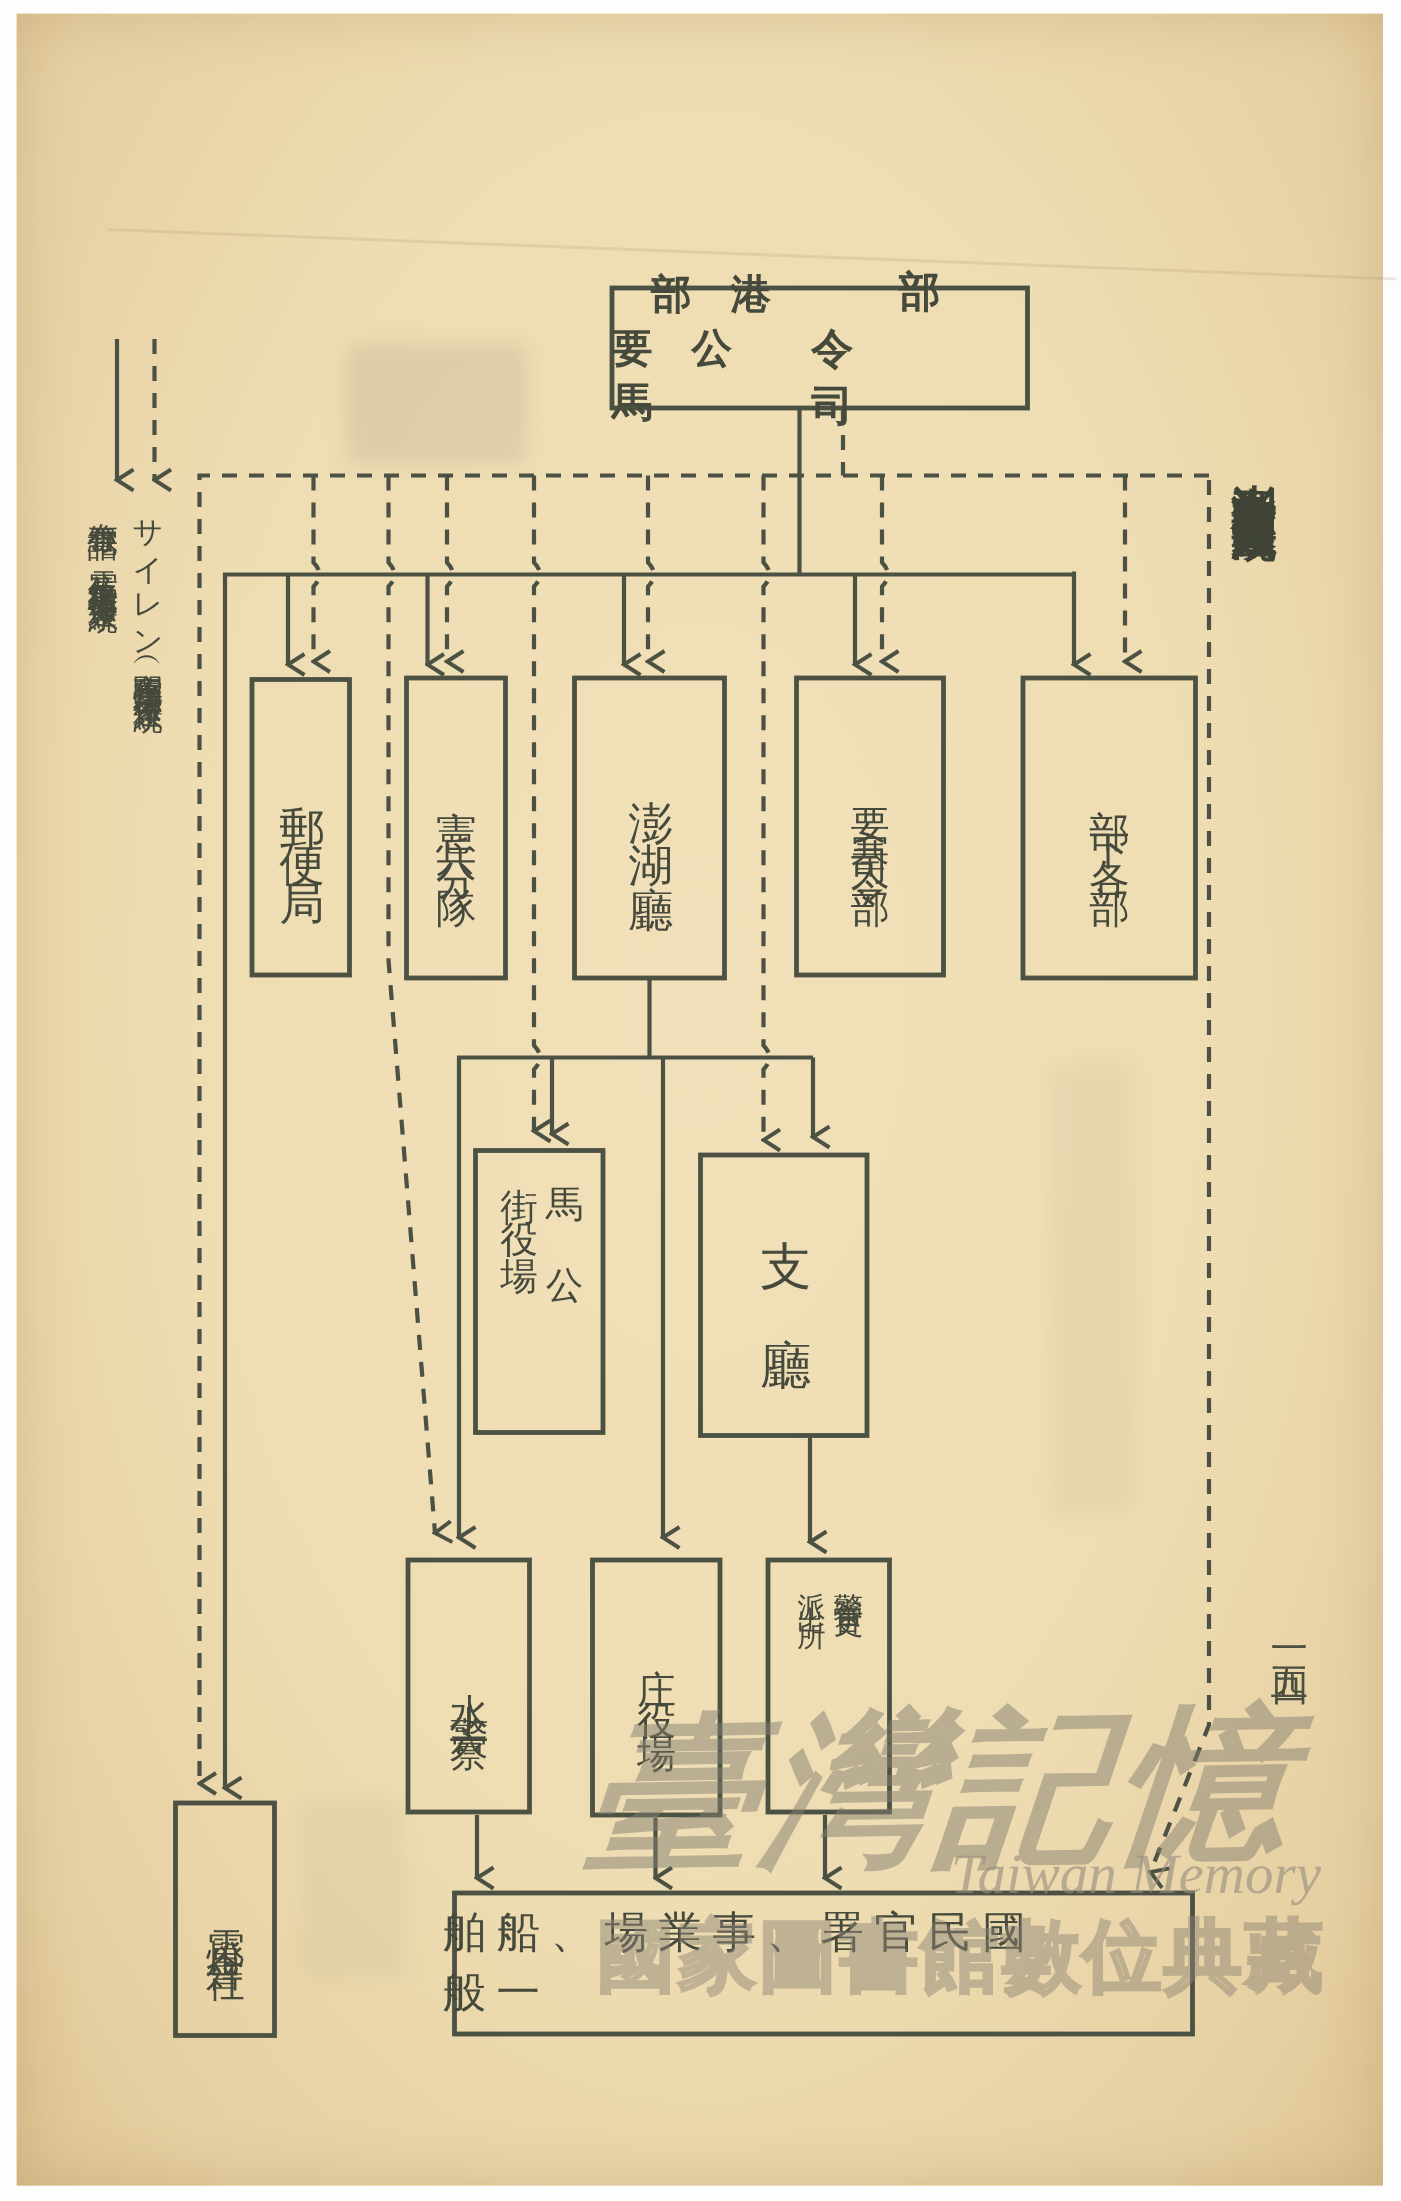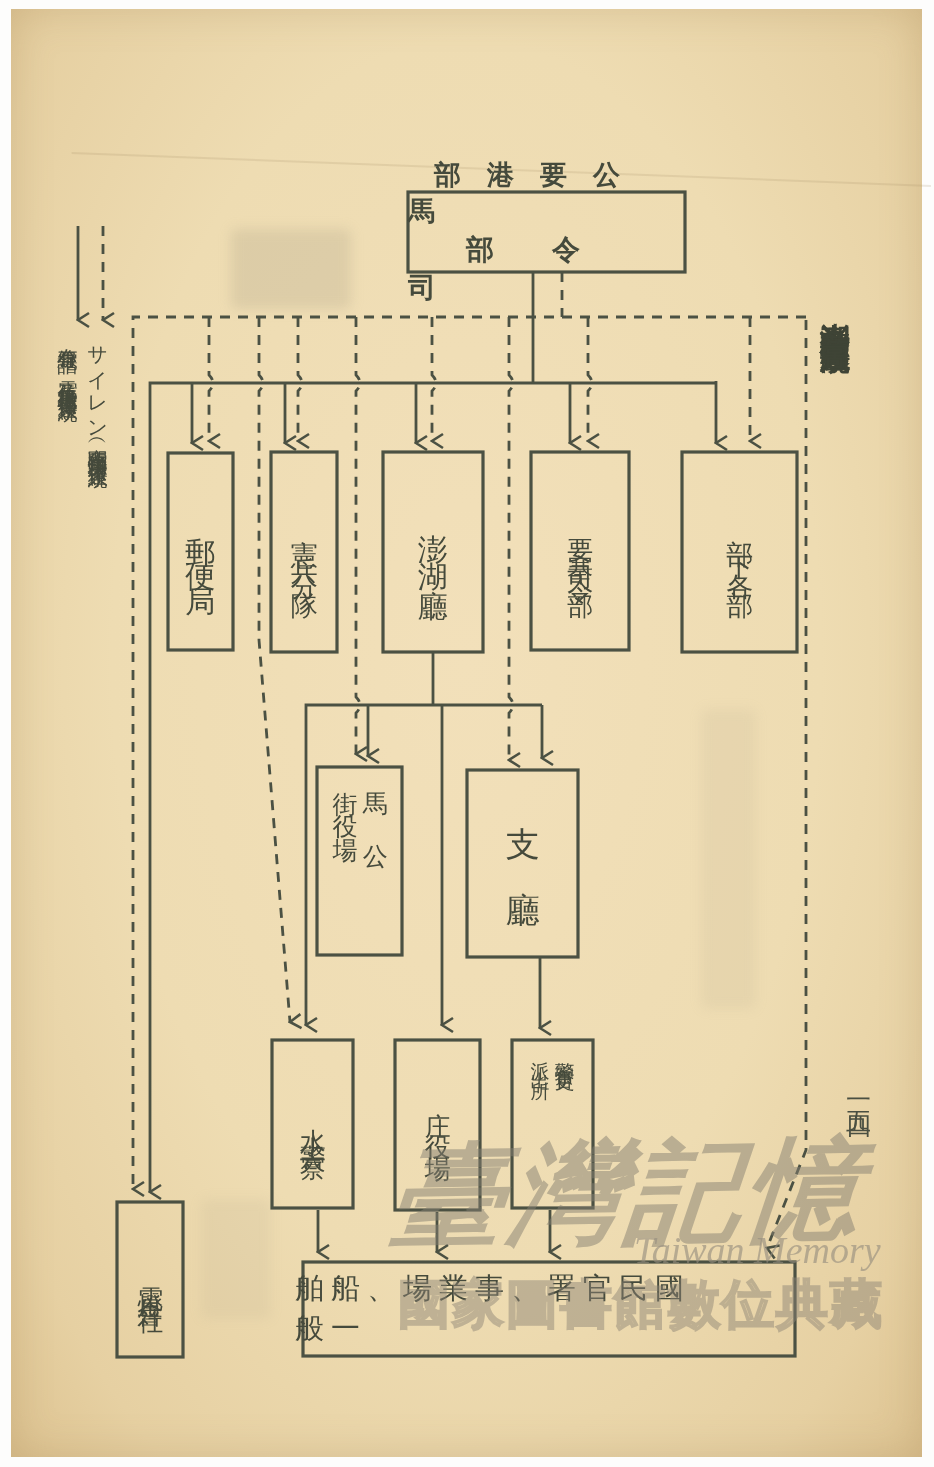--- a/index.html
+++ b/index.html
@@ -10,21 +10,21 @@
            radial-gradient(ellipse at 50% 45%, #f2e0ba 0%, #eedcb2 55%, #e6d0a2 85%, #ddc391 100%);
          box-shadow:inset 0 0 40px rgba(150,120,70,.25);}
   .crease{position:absolute;left:60px;top:176px;width:860px;height:50px;pointer-events:none;
           border-top:2px solid rgba(160,140,100,.18);transform:rotate(2.2deg);transform-origin:right top;}
   .bleed{position:absolute;background:rgba(175,165,135,.28);filter:blur(6px);border-radius:6px;pointer-events:none;}
   svg.lines{position:absolute;left:0;top:0;}
   .node-label{position:absolute;display:flex;align-items:center;justify-content:center;color:#454a3c;}
   .v{writing-mode:vertical-rl;line-height:1.05;}
   .cols{display:flex;align-items:flex-start;justify-content:center;gap:4px;}
   
-  .t-hq{flex-direction:column;font-weight:600;}
+  .t-hq{flex-direction:row;font-weight:600;}
   .t-hq .l1{font-size:27px;letter-spacing:26px;text-indent:26px;}
   .t-hq .l2{font-size:28px;letter-spacing:58px;text-indent:58px;margin-top:2px;}
   .t-post{font-size:30px;letter-spacing:26px;}
   .t-kenpei{font-size:27px;letter-spacing:17px;}
   .t-hoko{font-size:30px;letter-spacing:28px;}
   .t-yosai{font-size:26px;letter-spacing:13px;}
   .t-buka{font-size:27px;letter-spacing:17px;}
   .t-mako-r{font-size:25px;letter-spacing:52px;}
   .t-mako-l{font-size:25px;letter-spacing:23px;}
   .t-shicho{font-size:34px;letter-spacing:64px;}

